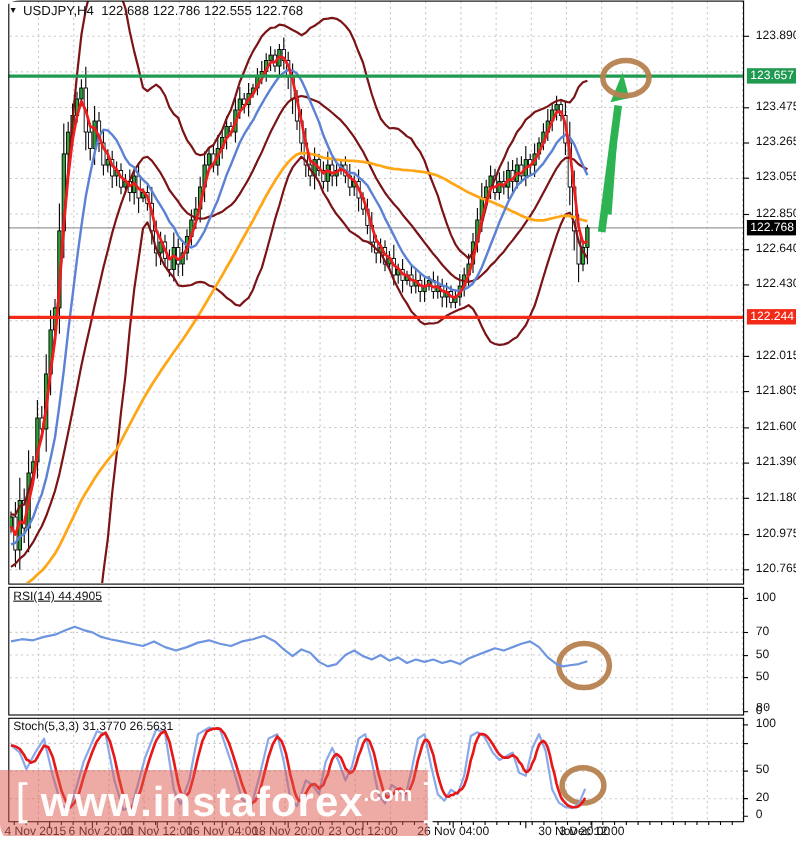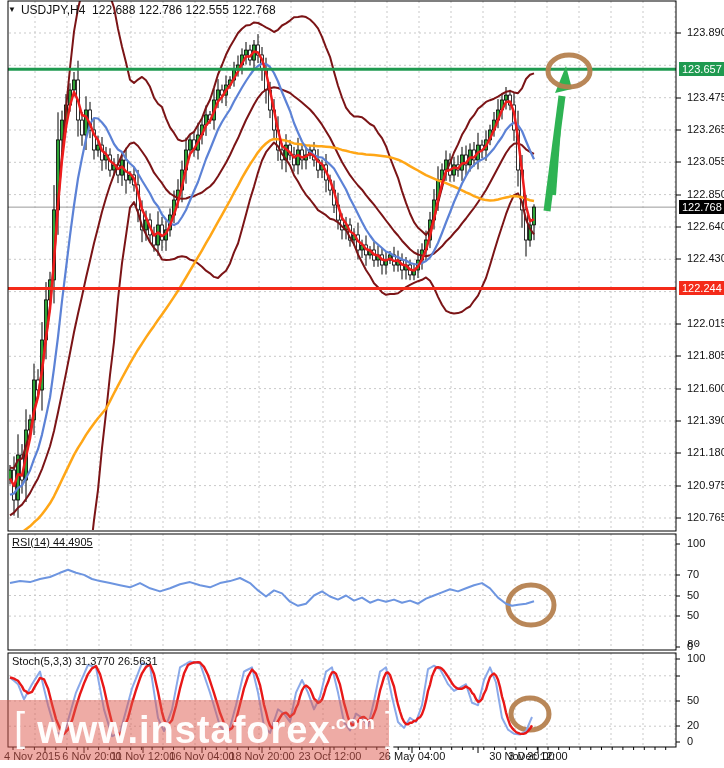--- a/index.html
+++ b/index.html
@@ -1,17 +1,17 @@
 <!DOCTYPE html>
 <html><head>
 <meta charset="utf-8">
 <style>
   html,body{margin:0;padding:0;background:#fff;}
   #app{position:relative;width:724px;height:768px;background:#fff;overflow:hidden;
-       font-family:"Liberation Sans",sans-serif;-webkit-font-smoothing:antialiased;}
+       font-family:"Liberation Sans",sans-serif;border-radius:19px;-webkit-font-smoothing:antialiased;}
   #plot{position:absolute;left:0;top:0;z-index:1;}
   #labels{position:absolute;left:0;top:0;width:724px;height:768px;z-index:2;pointer-events:none;}
   .chart-title{position:absolute;left:8px;top:3px;font-size:12px;color:#111;z-index:3;white-space:nowrap;}
   .chart-title .dd{font-size:8px;vertical-align:2px;margin-right:5px;color:#111;}
   .ind-label{position:absolute;font-size:11px;color:#111;z-index:3;white-space:nowrap;}
   .plabel{position:absolute;left:687px;font-size:11px;color:#111;white-space:nowrap;}
   .badge{position:absolute;left:679px;width:45px;height:14px;line-height:14px;
          font-size:11px;color:#fff;padding-left:3px;white-space:nowrap;}
   .tlabel{position:absolute;top:750px;font-size:11px;color:#111;transform:translateX(-50%);white-space:nowrap;}
   .slabel{position:absolute;left:687px;font-size:11px;color:#111;}
@@ -550,21 +550,21 @@
       <div class="slabel" style="top: 638px; font-family: Liberation Mono, monospace;">80</div>
       <div class="slabel" style="top: 694px;">50</div>
       <div class="slabel" style="top: 719px;">20</div>
       <div class="slabel" style="top: 735px;">0</div>
       <div class="tlabel" style="left: 4px; transform: none;">4 Nov 2015</div>
       <div class="tlabel" style="left: 92px;">6 Nov 20:00</div>
       <div class="tlabel" style="left: 143px;">11 Nov 12:00</div>
       <div class="tlabel" style="left: 202px;">16 Nov 04:00</div>
       <div class="tlabel" style="left: 262px;">18 Nov 20:00</div>
       <div class="tlabel" style="left: 330px;">23 Oct 12:00</div>
-      <div class="tlabel" style="left: 412px;">26 May 04:00</div>
+      <div class="tlabel" style="left: 412px;">26 Nov 04:00</div>
       <div class="tlabel" style="left: 478px; margin-left: 44px;">30 Nov 20:00</div>
       <div class="tlabel" style="left: 538px;">3 Dec 12:00</div>
     </div>
 
   <div id="watermark">
     <span class="br">[</span>
     <span class="main">www.instaforex</span>
     <span class="tld">.com</span>
     <span class="br r">]</span>
   </div>

